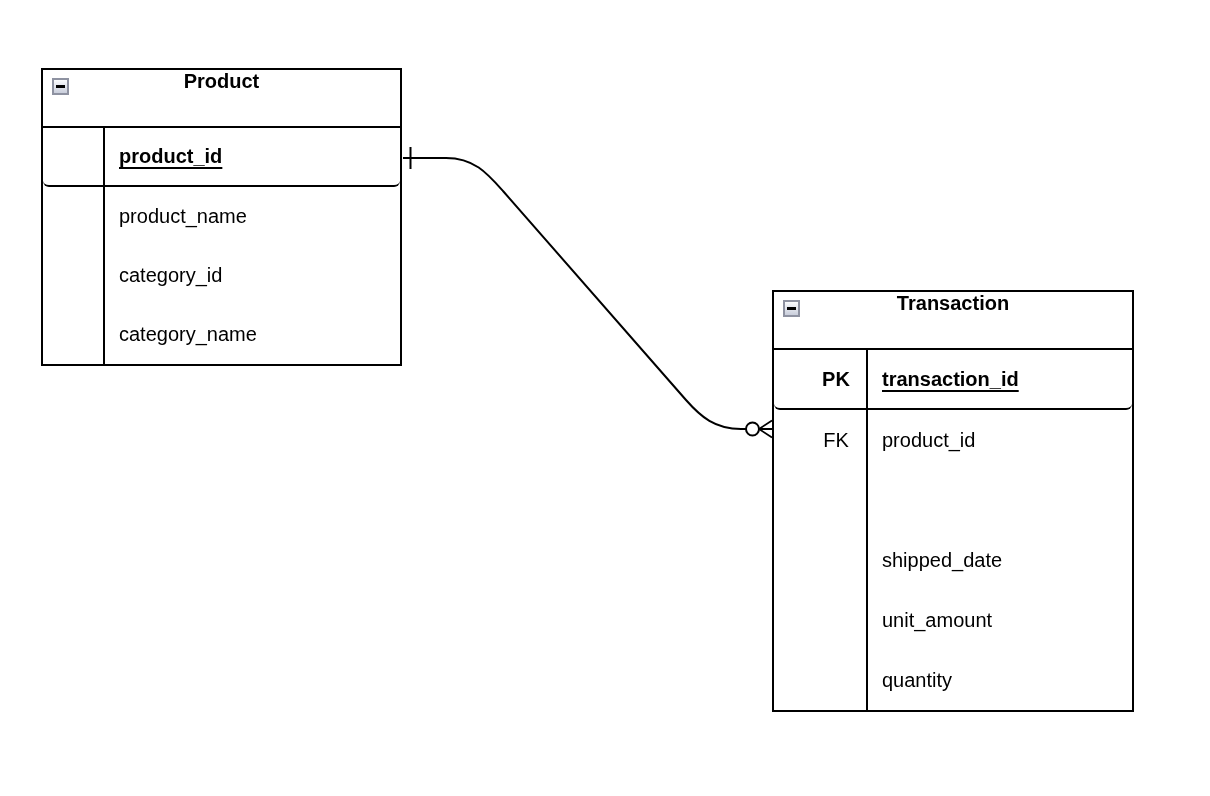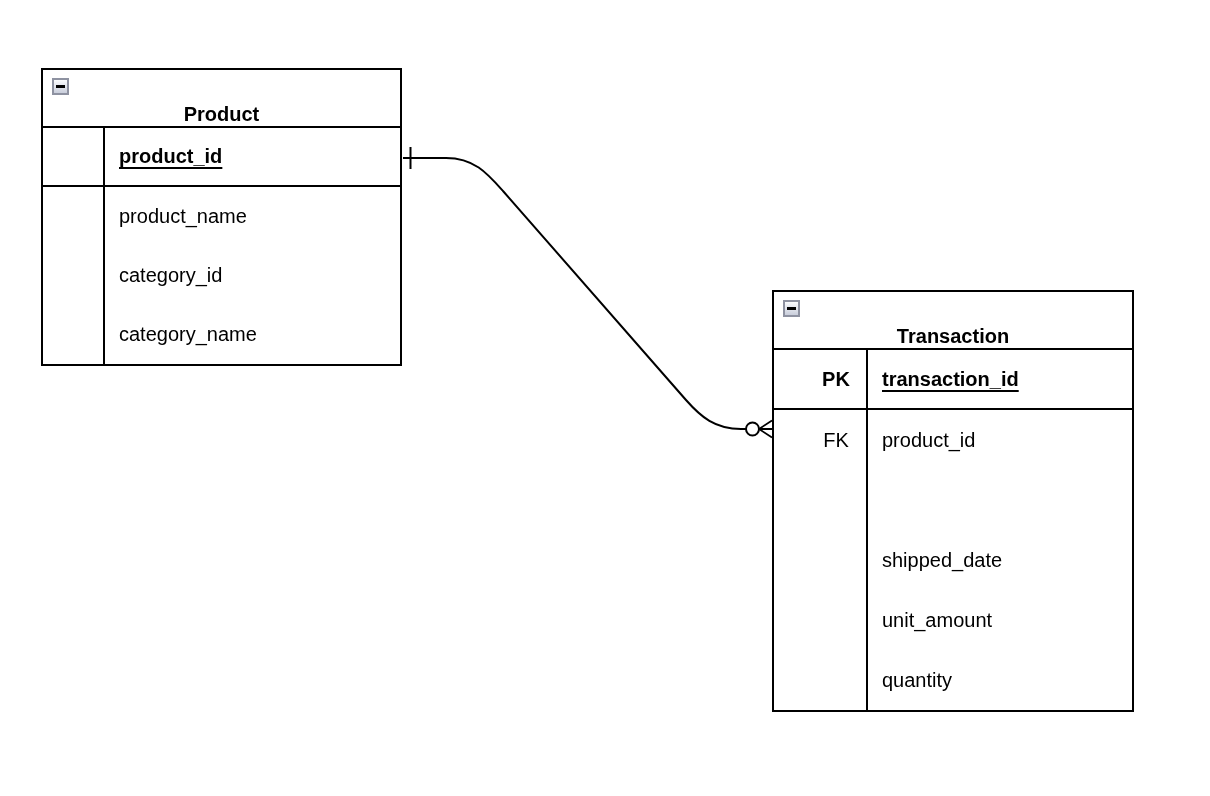--- a/index.html
+++ b/index.html
@@ -41,21 +41,21 @@
     width: 362px;
     height: 422px;
     margin-top: 12px;
   }
   .entity-header {
     position: relative;
     height: 58px;
     border-bottom: 2px solid #000000;
     box-sizing: border-box;
     display: flex;
-    align-items: flex-end;
+    align-items: flex-start;
     justify-content: center;
   }
   .entity-title {
     font-size: 20px;
     font-weight: bold;
   }
   .collapse-btn {
     position: absolute;
     left: 9px;
     top: 8px;
@@ -70,20 +70,21 @@
     cursor: pointer;
   }
   .collapse-minus {
     width: 9px;
     height: 3px;
     background: #000000;
   }
   .field-row {
     display: flex;
     box-sizing: border-box;
+    border-radius: 6px;
   }
   .entity-product .field-row { height: 59px; }
   .entity-transaction .field-row { height: 60px; padding-left: 32px; }
   .field-row.pk-row {
     border-bottom: 2px solid #000000;
   }
   .key-cell {
     flex: 0 0 62px;
     width: 62px;
     box-sizing: border-box;

